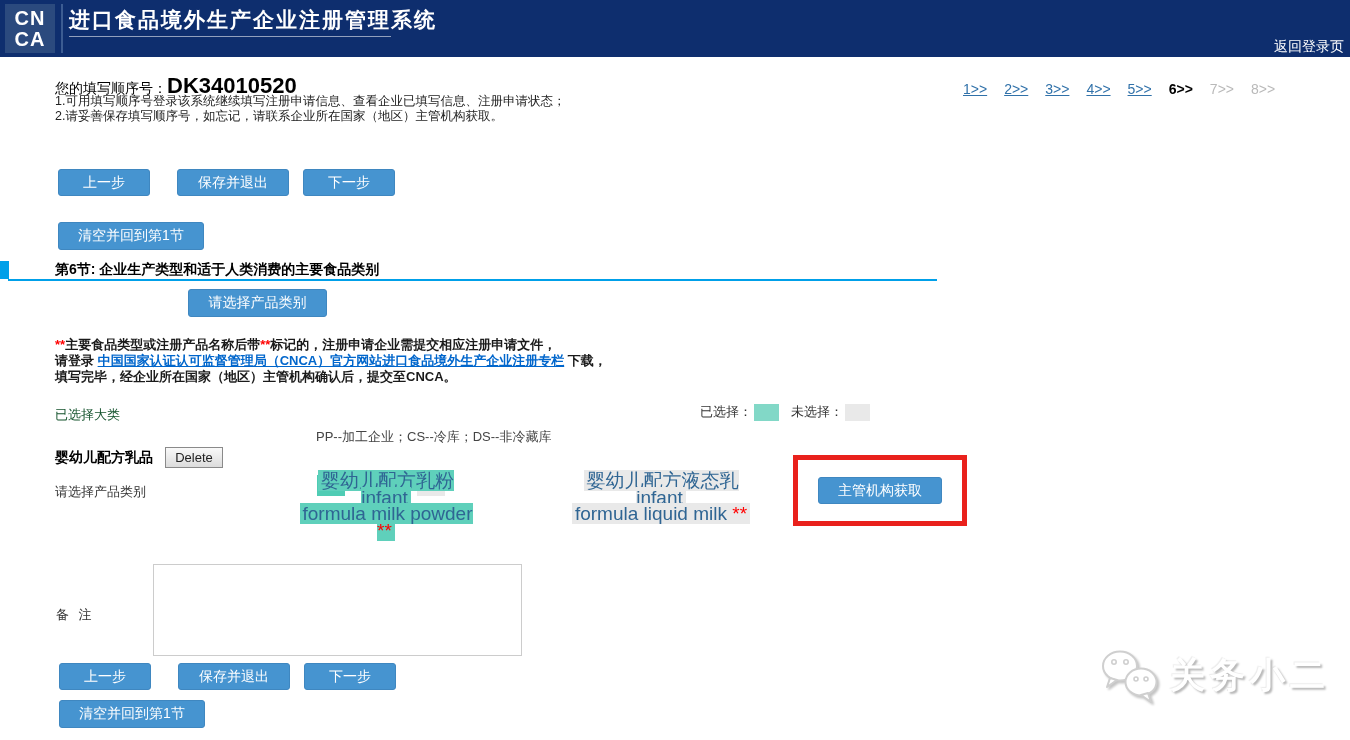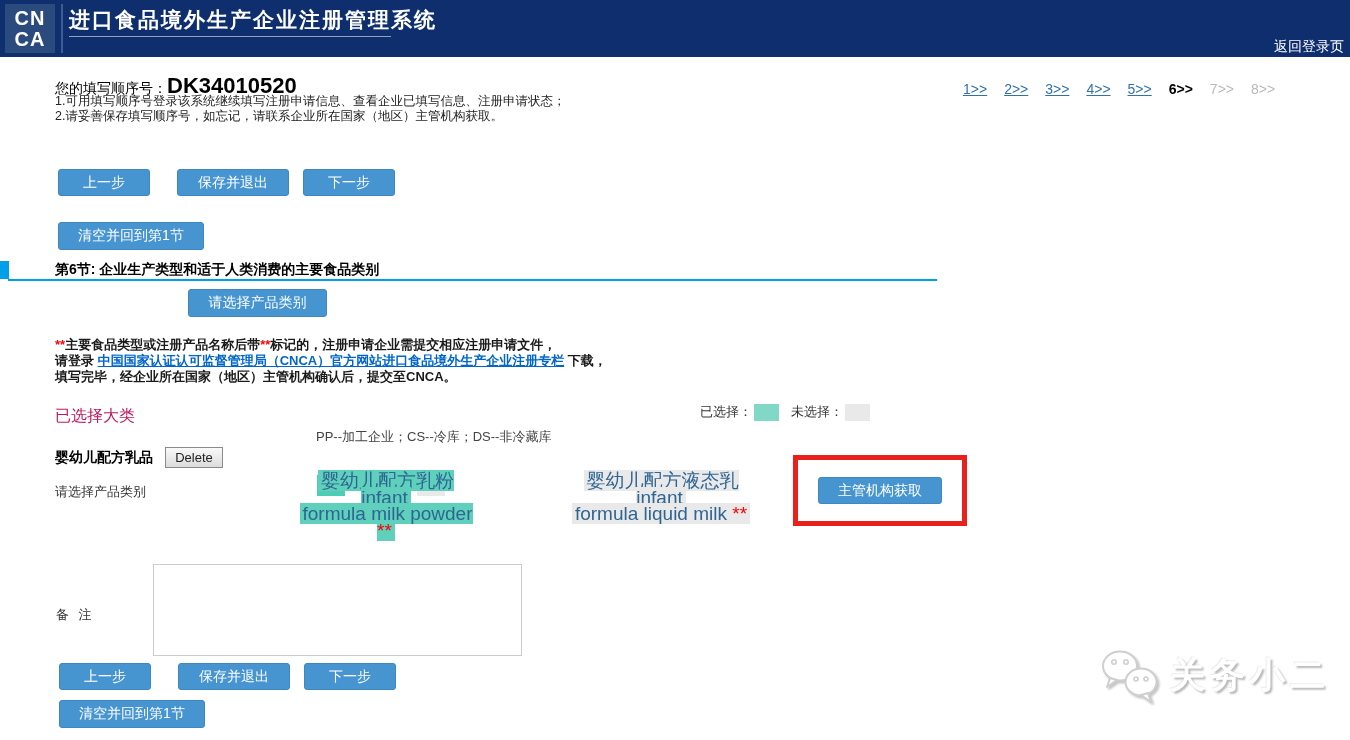--- a/index.html
+++ b/index.html
@@ -54,21 +54,21 @@
   .section-marker { position:absolute; left:0; top:261px; width:9px; height:18px; background:#00a0e9; }
   .section-title  { position:absolute; left:55px; top:261px; font-size:14px; font-weight:bold; color:#000; white-space:nowrap; }
   .section-line   { position:absolute; left:8px; top:279px; width:929px; height:2px; background:#00a0e9; }
 
   
   .notice { position:absolute; left:55px; top:337px; font-size:13px; font-weight:bold; color:#1a1a1a; line-height:16px; }
   .star { color:#ff0000; }
   .notice-link { color:#0066cc; text-decoration:underline; cursor:pointer; }
 
   
-  .legend-left   { position:absolute; left:55px;  top:406px; font-size:16px; color:#be185d; }
+  .legend-left   { position:absolute; left:55px;  top:406px; font-size:13px; color:#14532d; }
   .legend-center { position:absolute; left:316px; top:428px; font-size:13px; color:#444; }
   .legend-right  { position:absolute; left:700px; top:403px; display:flex; align-items:center; font-size:13px; color:#333; }
   .swatch { width:25px; height:17px; margin:0 12px 0 2px; }
 
   
   .category-name { position:absolute; left:55px; top:449px; font-size:14px; font-weight:bold; color:#000; }
   .delete-btn {
     position:absolute; left:165px; top:447px; width:58px; height:21px;
     background:linear-gradient(#f9f9f9,#dcdcdc); border:1px solid #8a8a8a;
     font-size:13px; color:#222; display:flex; align-items:center; justify-content:center; cursor:pointer;

